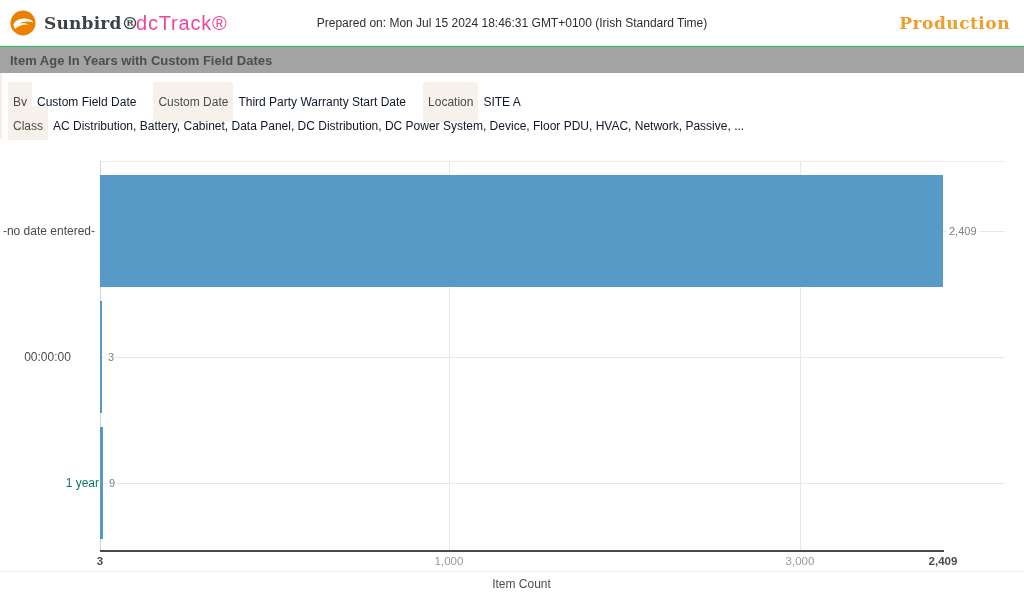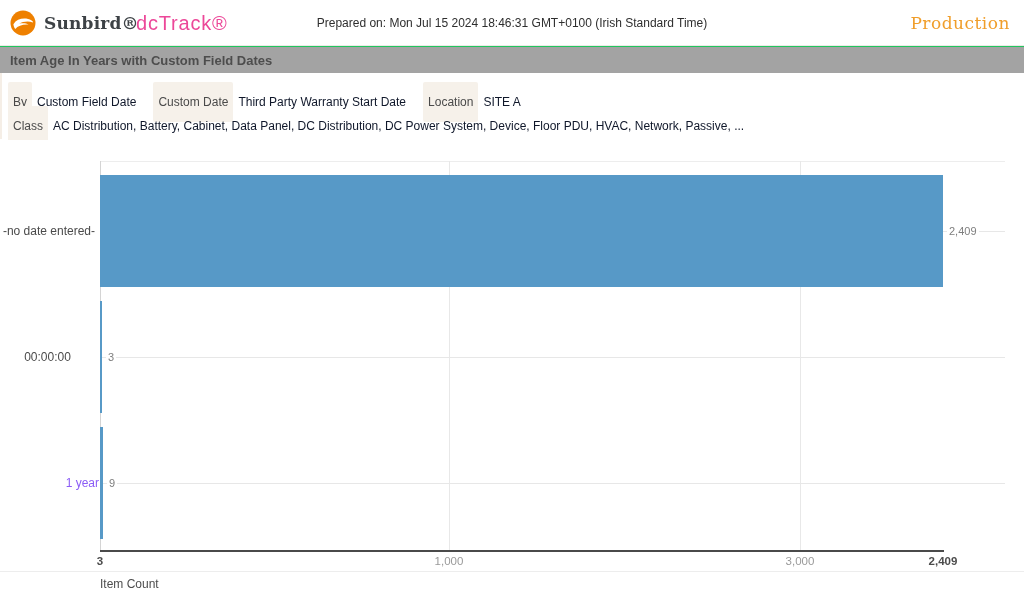--- a/index.html
+++ b/index.html
@@ -22,40 +22,40 @@
     position:absolute; left:136px; top:0; line-height:46px;
     font-size:20px; color:#ec4899; letter-spacing:.8px;
   }
   .prepared {
     position:absolute; left:50%; transform:translateX(-50%); top:0;
     line-height:46px; font-size:12px; color:#2e2e2e; white-space:nowrap;
   }
   .environment {
     position:absolute; right:14px; top:0; line-height:46px;
     font-family:"DejaVu Serif","Liberation Serif",serif;
-    font-weight:400; font-size:17px; color:#F09E2B; letter-spacing:.5px;
+    font-weight:700; font-size:17px; color:#F09E2B; letter-spacing:.5px;
   }
   
   .titlebar {
     height:27px; line-height:27px; background:#a3a3a3; border-top:1px solid #22c55e;
     padding-left:10px; font-size:13px; font-weight:700; color:#4d4d4d;
   }
   
   .filters { padding:7px 0 0 6px; border-left:2px solid #f5eee6; height:66px; }
   .filter-row { height:22px; line-height:22px; font-size:12px; white-space:nowrap; margin-top:2px; }
   .chip {
     display:inline-block; background:#F6F1EA; color:#4a4a4a;
     padding:10px 5px; border-radius:2px; line-height:20px; margin-right:5px;
   }
   .fval { color:#0f172a; margin-right:17px; }
   
   .chart { position:absolute; top:140px; left:0; width:1024px; height:462px; background:#fff; }
   .chart div { position:absolute; }
   .xlabel {
-    position:absolute; left:100px; top:437px; width:843px; 
+    position:absolute; left:100px; top:437px; width:843px; text-align:center;
     font-size:12px; color:#4d4d4d;
   }
   .separator { position:absolute; left:0; top:431px; width:1024px; height:1px; background:#ededed; }
 </style>
 </head>
 <body>
 
 <div class="page">
 
   <div class="header">
@@ -93,21 +93,21 @@
       <div style="left: 100px; top: 21px; width: 1px; height: 390px; background: rgb(212, 212, 212);"></div>
       <div style="left: 100px; top: 91px; width: 905px; height: 1px; background: rgb(231, 231, 231);"></div>
       <div style="left: 0px; top: 83px; width: 95px; height: 16px; line-height: 16px; text-align: right; font-size: 12px; color: rgb(74, 74, 74); white-space: nowrap;">-no date entered-</div>
       <div style="left: 100px; top: 35px; width: 843px; height: 112px; background: rgb(87, 153, 199);"></div>
       <div style="left: 947px; top: 83px; height: 16px; line-height: 16px; font-size: 11px; color: rgb(126, 126, 126); background: rgb(255, 255, 255); padding: 0px 2px; white-space: nowrap;">2,409</div>
       <div style="left: 100px; top: 217px; width: 905px; height: 1px; background: rgb(231, 231, 231);"></div>
       <div style="left: 0px; top: 209px; width: 95px; height: 16px; line-height: 16px; text-align: center; font-size: 12px; color: rgb(74, 74, 74); white-space: nowrap;">00:00:00</div>
       <div style="left: 100px; top: 161px; width: 2px; height: 112px; background: rgb(87, 153, 199);"></div>
       <div style="left: 106px; top: 209px; height: 16px; line-height: 16px; font-size: 11px; color: rgb(126, 126, 126); background: rgb(255, 255, 255); padding: 0px 2px; white-space: nowrap;">3</div>
       <div style="left: 100px; top: 343px; width: 905px; height: 1px; background: rgb(231, 231, 231);"></div>
-      <div style="left: 4px; top: 335px; width: 95px; height: 16px; line-height: 16px; text-align: right; font-size: 12px; color: #8b5cf6; white-space: nowrap;">1 year</div>
+      <div style="left: 4px; top: 335px; width: 95px; height: 16px; line-height: 16px; text-align: right; font-size: 12px; color: #0f766e; white-space: nowrap;">1 year</div>
       <div style="left: 100px; top: 287px; width: 3px; height: 112px; background: rgb(87, 153, 199);"></div>
       <div style="left: 107px; top: 335px; height: 16px; line-height: 16px; font-size: 11px; color: rgb(126, 126, 126); background: rgb(255, 255, 255); padding: 0px 2px; white-space: nowrap;">9</div>
       <div style="left: 100px; top: 410px; width: 844px; height: 2px; background: rgb(74, 74, 74);"></div>
       <div style="left: 100px; top: 415px; transform: translateX(-50%); font-size: 11.5px; white-space: nowrap; color: rgb(76, 76, 76); font-weight: 700;">3</div>
       <div style="left: 449px; top: 415px; transform: translateX(-50%); font-size: 11.5px; white-space: nowrap; color: rgb(154, 154, 154); font-weight: 400;">1,000</div>
       <div style="left: 800px; top: 415px; transform: translateX(-50%); font-size: 11.5px; white-space: nowrap; color: rgb(154, 154, 154); font-weight: 400;">3,000</div>
       <div style="left: 943px; top: 415px; transform: translateX(-50%); font-size: 11.5px; white-space: nowrap; color: rgb(76, 76, 76); font-weight: 700;">2,409</div>
     </div>
 
 </div>

